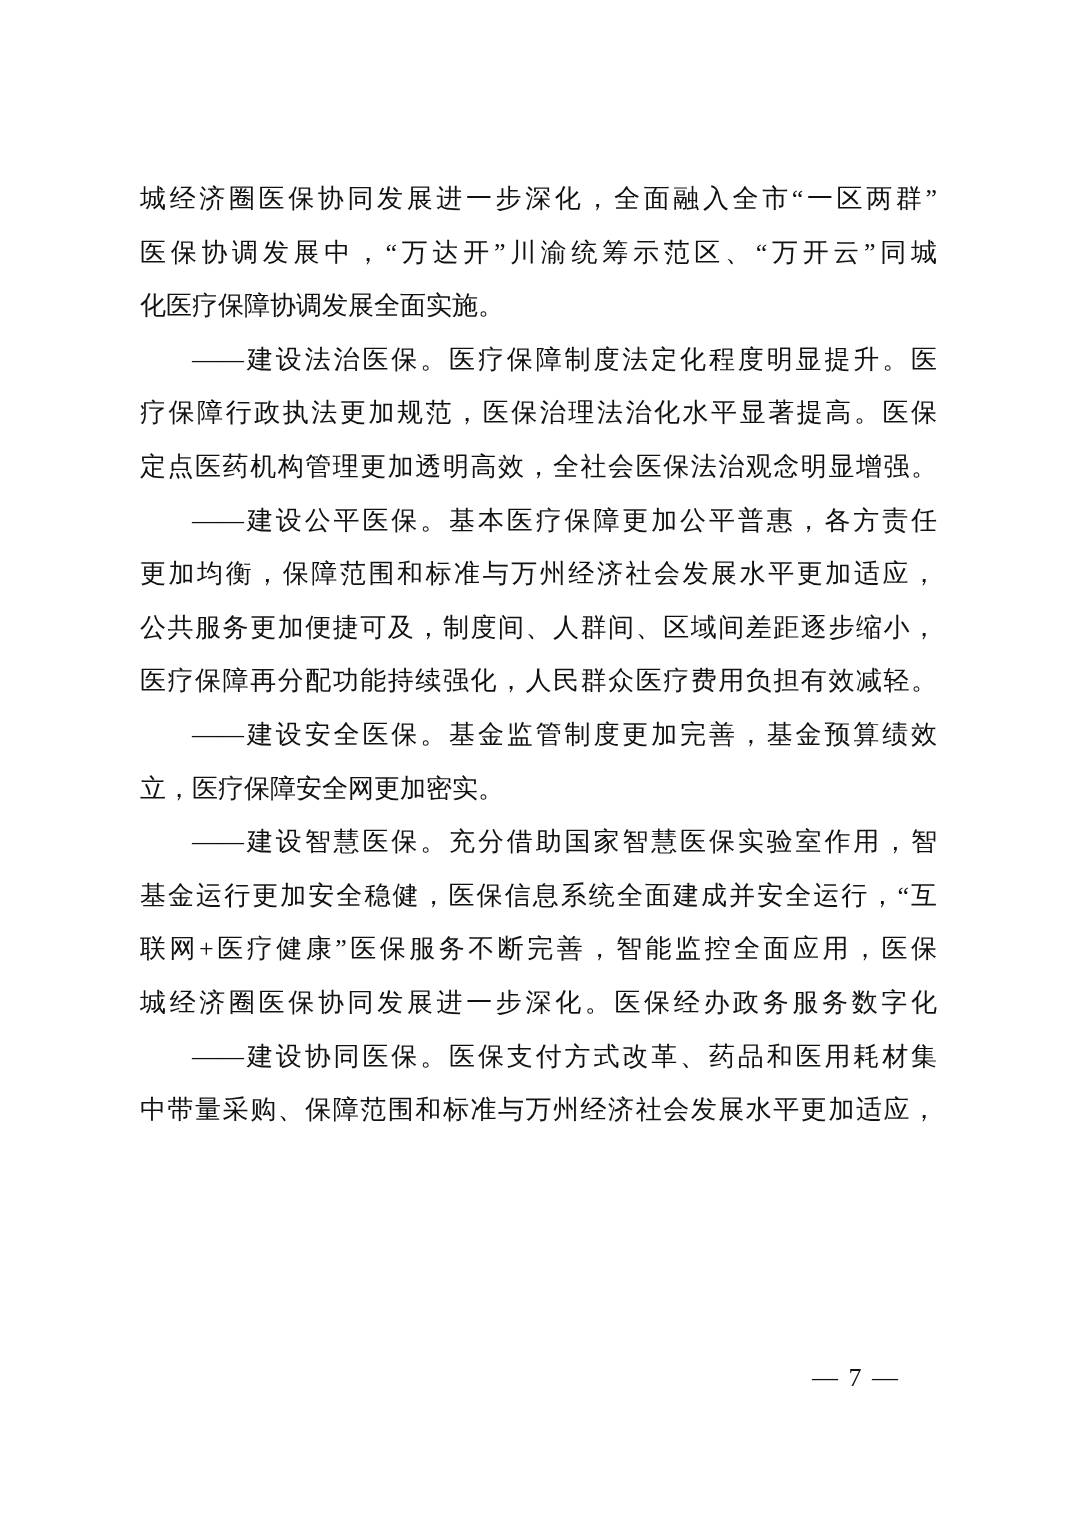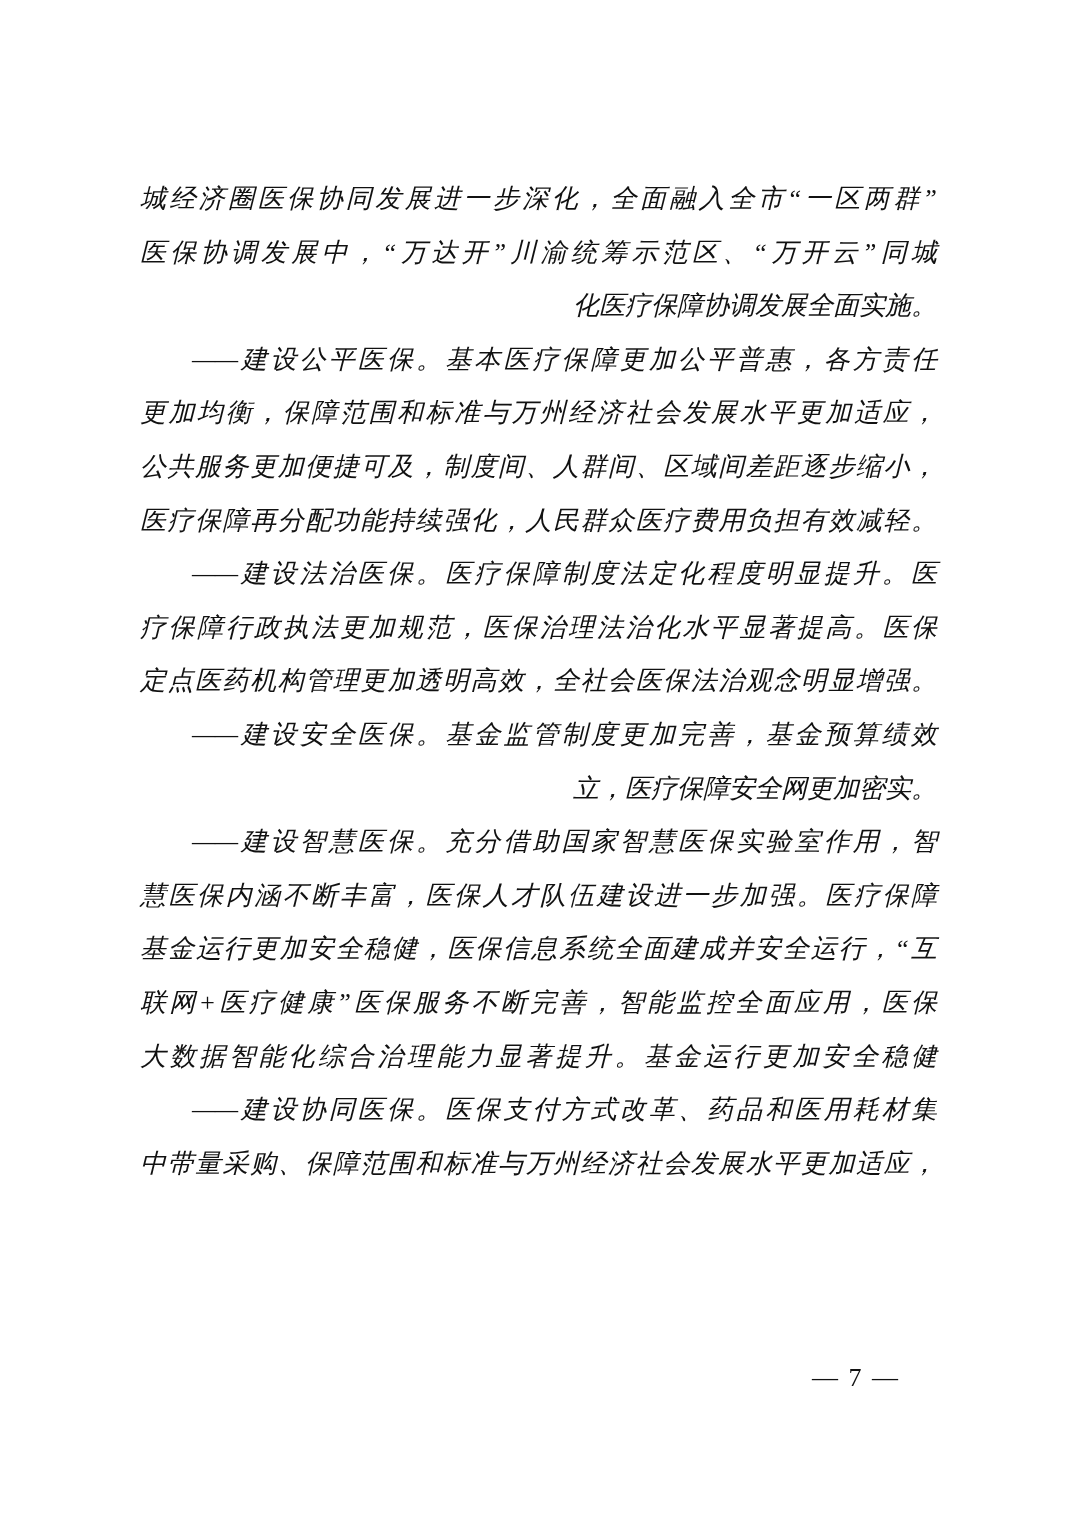--- a/index.html
+++ b/index.html
@@ -13,28 +13,26 @@
   .page {
     position: relative;
     width: 1074px; height: 1520px;
     background: #ffffff;
   }
   .doc-body {
     position: absolute;
     left: 140px; top: 172px;
     width: 797px;
     font-size: 26px;
-    font-style: italic;
   }
   .para { margin: 0; padding: 0; }
   .line {
     line-height: 53.6px;
     height: 53.6px;
     white-space: nowrap;
-    text-align: right;
   }
   .line.j {
     white-space: normal;
     text-align: justify;
     text-align-last: justify;
   }
   .line.indent { text-indent: 2em; }
   .page-number {
     position: absolute;
     top: 1358px;
@@ -49,40 +47,39 @@
 <body>
 
 <div class="page">
   <div class="doc-body">
       <div class="para">
         <div class="line j">城经济圈医保协同发展进一步深化，全面融入全市“一区两群”</div>
         <div class="line j">医保协调发展中，“万达开”川渝统筹示范区、“万开云”同城</div>
         <div class="line">化医疗保障协调发展全面实施。</div>
       </div>
       <div class="para">
+        <div class="line j indent">——建设法治医保。医疗保障制度法定化程度明显提升。医</div>
+        <div class="line j">疗保障行政执法更加规范，医保治理法治化水平显著提高。医保</div>
+        <div class="line j">定点医药机构管理更加透明高效，全社会医保法治观念明显增强。</div>
+      </div>
+      <div class="para">
         <div class="line j indent">——建设公平医保。基本医疗保障更加公平普惠，各方责任</div>
         <div class="line j">更加均衡，保障范围和标准与万州经济社会发展水平更加适应，</div>
         <div class="line j">公共服务更加便捷可及，制度间、人群间、区域间差距逐步缩小，</div>
         <div class="line j">医疗保障再分配功能持续强化，人民群众医疗费用负担有效减轻。</div>
-      </div>
-      <div class="para">
-        <div class="line j indent">——建设法治医保。医疗保障制度法定化程度明显提升。医</div>
-        <div class="line j">疗保障行政执法更加规范，医保治理法治化水平显著提高。医保</div>
-        <div class="line j">定点医药机构管理更加透明高效，全社会医保法治观念明显增强。</div>
       </div>
       <div class="para">
         <div class="line j indent">——建设安全医保。基金监管制度更加完善，基金预算绩效</div>
         <div class="line">立，医疗保障安全网更加密实。</div>
       </div>
       <div class="para">
         <div class="line j indent">——建设智慧医保。充分借助国家智慧医保实验室作用，智</div>
-        <div class="line j">慧医保内涵不断丰富，医保人才队伍建设进一步加强。医疗保障</div>
         <div class="line j">基金运行更加安全稳健，医保信息系统全面建成并安全运行，“互</div>
         <div class="line j">联网+医疗健康”医保服务不断完善，智能监控全面应用，医保</div>
-        <div class="line j">大数据智能化综合治理能力显著提升。基金运行更加安全稳健</div>
+        <div class="line j">城经济圈医保协同发展进一步深化。医保经办政务服务数字化</div>
       </div>
       <div class="para">
         <div class="line j indent">——建设协同医保。医保支付方式改革、药品和医用耗材集</div>
         <div class="line j">中带量采购、保障范围和标准与万州经济社会发展水平更加适应，</div>
       </div>
     </div>
   <div class="page-number">— 7 —</div>
 </div>
 
 </body></html>

